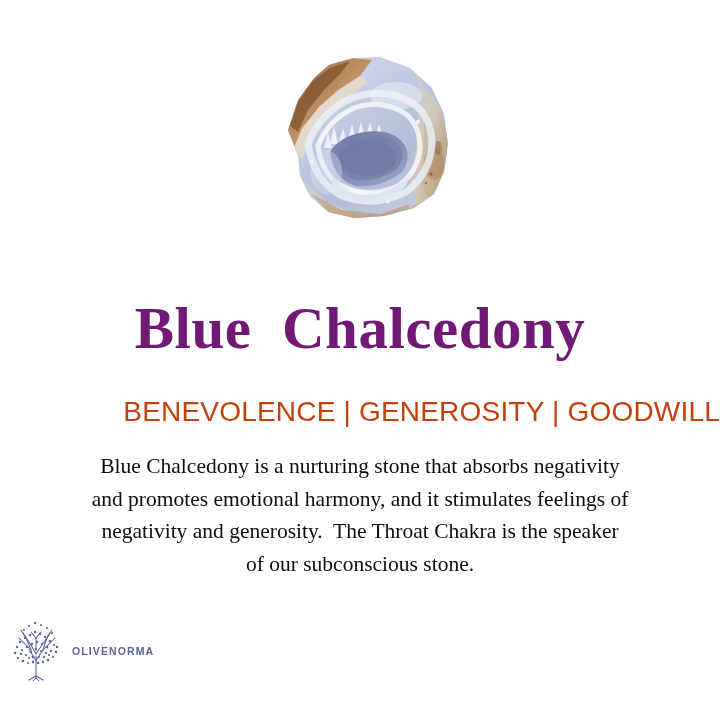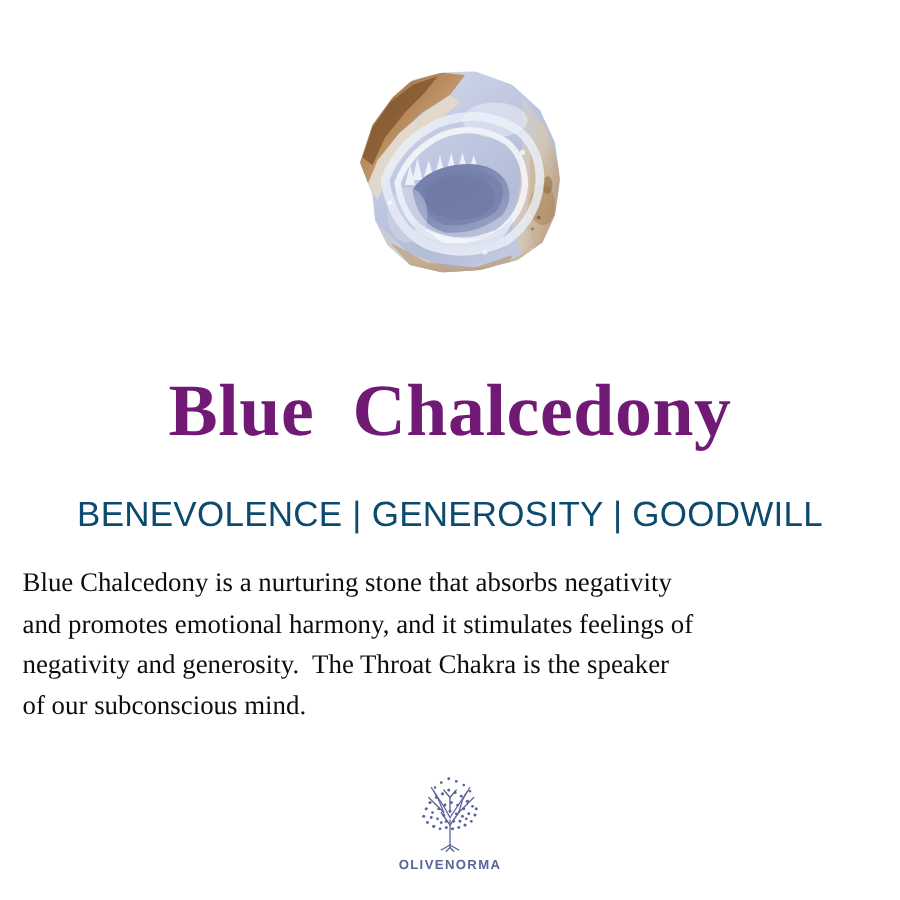--- a/index.html
+++ b/index.html
@@ -54,56 +54,56 @@
     color: #701a75;
     white-space: pre;
   }
 
   
   .subtitle {
     position: absolute;
     top: 396px;
     left: 0;
     width: 720px;
-    text-align: center;
+    text-align: right;
     font-family: "Liberation Sans", sans-serif;
     font-weight: 400;
     font-size: 28px;
     line-height: 32px;
     letter-spacing: 0.2px;
-    color: #0c4a6e;
+    color: #c2410c;
     white-space: pre;
   }
 
   
   .body-copy {
     position: absolute;
     top: 450px;
     left: 18px;
     width: 684px;
-    text-align: left;
+    text-align: center;
     font-family: "Liberation Serif", serif;
     font-weight: 400;
     font-size: 21.5px;
     line-height: 32.5px;
     color: #0d0d0d;
   }
   .body-line {
     display: block;
     white-space: pre;
   }
 
   
   .brand {
     position: absolute;
     top: 616px;
     left: 0;
     width: 720px;
     display: flex;
-    flex-direction: column;
+    flex-direction: row;
     align-items: center;
   }
   .brand-mark {
     width: 72px;
     height: 66px;
     display: block;
   }
   .brand-name {
     margin-top: 4px;
     font-family: "Liberation Sans", sans-serif;
@@ -218,21 +218,21 @@
   </div>
 
   <div class="title">Blue  Chalcedony</div>
 
   <div class="subtitle">BENEVOLENCE | GENEROSITY | GOODWILL</div>
 
   <div class="body-copy">
     <span class="body-line">Blue Chalcedony is a nurturing stone that absorbs negativity</span>
     <span class="body-line">and promotes emotional harmony, and it stimulates feelings of</span>
     <span class="body-line">negativity and generosity.  The Throat Chakra is the speaker</span>
-    <span class="body-line">of our subconscious mind.</span>
+    <span class="body-line">of our subconscious stone.</span>
   </div>
 
   <div class="brand">
     <svg class="brand-mark" viewBox="0 0 72 66" xmlns="http://www.w3.org/2000/svg">
       <g stroke="#5b6499" stroke-width="1.05" fill="none" stroke-linecap="round">
 
         <path d="M36,62 L36,40"></path>
         <path d="M36,44 L29,34"></path>
         <path d="M36,44 L43,34"></path>
         <path d="M36,38 L31,29"></path>

